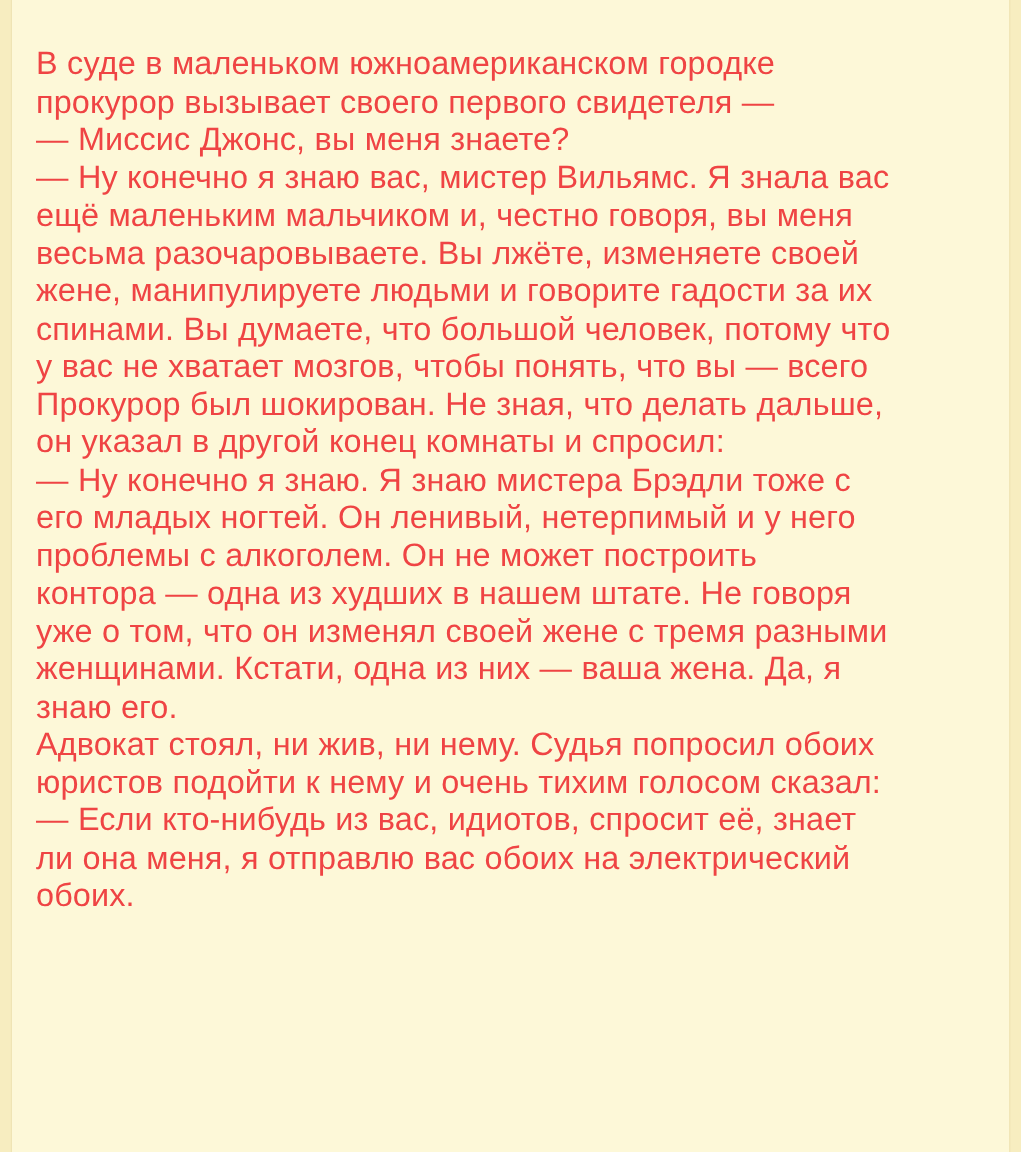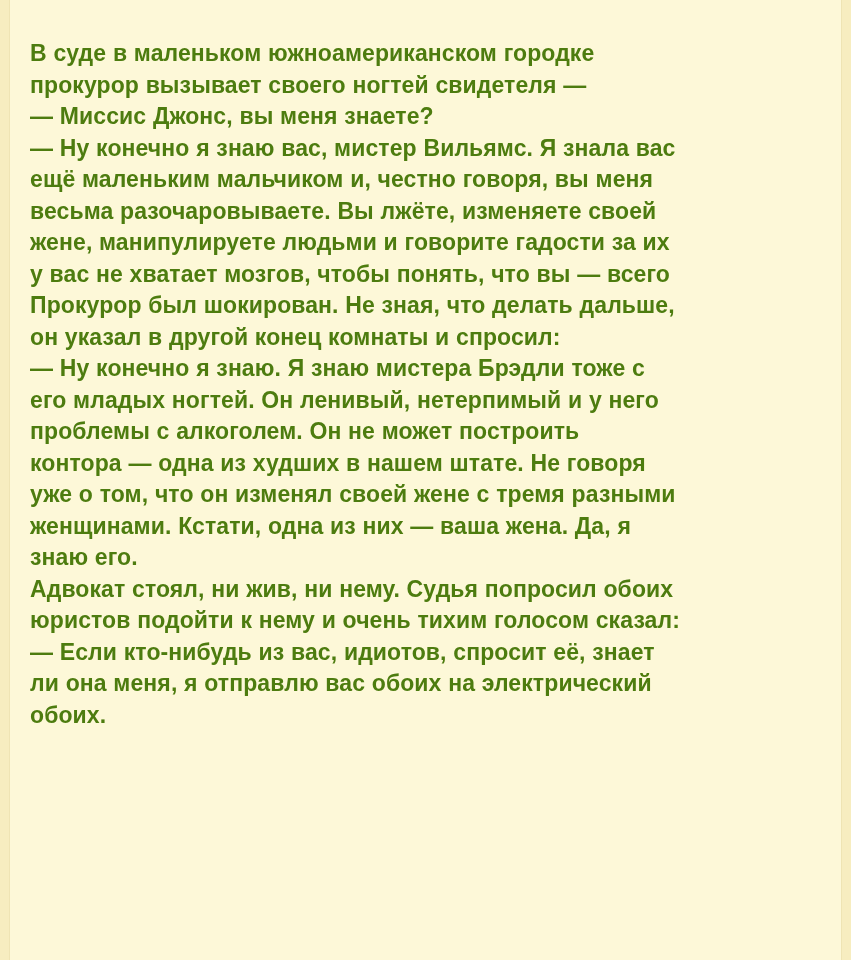--- a/index.html
+++ b/index.html
@@ -33,58 +33,58 @@
   .edge-right {
     position: absolute;
     right: 0;
     top: 0;
     width: 9px;
     height: 960px;
     background: #f7edc0;
     border-left: 1px solid #efe4b4;
   }
   .joke-body {
-    font-size: 23px;
+    font-size: 27px;
     line-height: 31.5px;
-    color: #4d7c0f;
+    color: #ef4444;
     letter-spacing: 0.1px;
     word-spacing: 0.2px;
-    font-weight: bold;
   }
   .line {
     white-space: pre-wrap;
     margin: 0;
   }
   .para {
     margin: 0 0 0 0;
   }
 </style>
 </head>
 <body>
 
 <div class="page">
   <div class="edge-left"></div>
   <div class="edge-right"></div>
 
   <div class="joke-body">
 
     <div class="para">
       <div class="line">В суде в маленьком южноамериканском городке</div>
-      <div class="line">прокурор вызывает своего ногтей свидетеля —</div>
+      <div class="line">прокурор вызывает своего первого свидетеля —</div>
     </div>
 
     <div class="para">
       <div class="line">— Миссис Джонс, вы меня знаете?</div>
     </div>
 
     <div class="para">
       <div class="line">— Ну конечно я знаю вас, мистер Вильямс. Я знала вас</div>
       <div class="line">ещё маленьким мальчиком и, честно говоря, вы меня</div>
       <div class="line">весьма разочаровываете. Вы лжёте, изменяете своей</div>
       <div class="line">жене, манипулируете людьми и говорите гадости за их</div>
+      <div class="line">спинами. Вы думаете, что большой человек, потому что</div>
       <div class="line">у вас не хватает мозгов, чтобы понять, что вы — всего</div>
     </div>
 
     <div class="para">
       <div class="line">Прокурор был шокирован. Не зная, что делать дальше,</div>
       <div class="line">он указал в другой конец комнаты и спросил:</div>
     </div>
 
 
     <div class="para">

